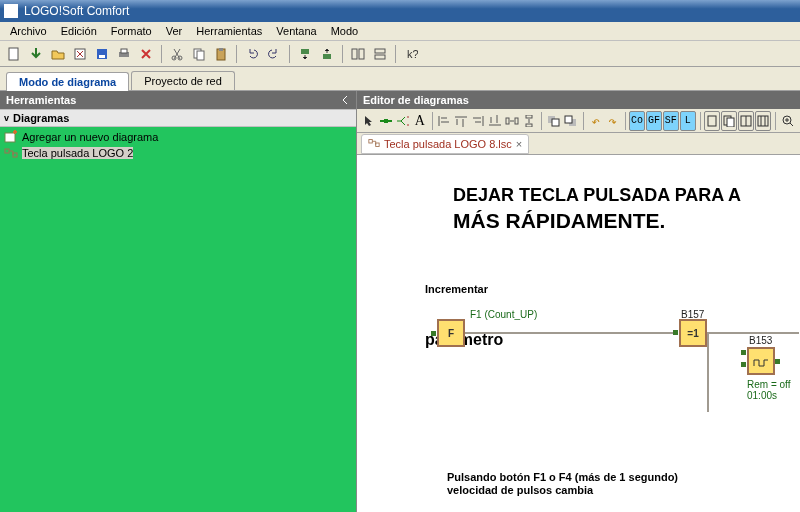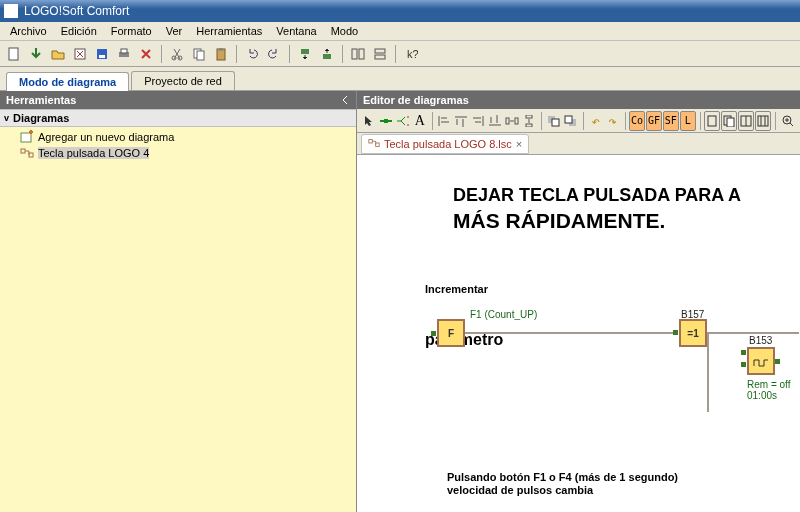--- a/index.html
+++ b/index.html
@@ -30,30 +30,30 @@
   .left { width: 357px; display: flex; flex-direction: column; border-right: 1px solid #888; }
   .right { flex: 1; display: flex; flex-direction: column; overflow: hidden; }
 
   
   .panelhdr { background: #6b6b6b; color: #fff; height: 18px; display: flex; align-items: center; padding: 0 6px; justify-content: space-between; font-weight: bold; }
   .panelhdr .colbtn { width: 10px; height: 10px; display: inline-block; }
 
   
   .treehdr { background: #e8e8e8; border: 1px solid #c0c0c0; border-left: none; border-right: none; height: 18px; display: flex; align-items: center; padding: 0 4px; font-weight: bold; gap: 4px; }
   .treehdr .chev { font-size: 9px; }
-  .tree { background: #fef9c3; flex: 1; padding: 2px 20px; }
+  .tree { background: #22c55e; flex: 1; padding: 2px 4px; }
   .trow { display: flex; align-items: center; gap: 4px; height: 16px; cursor: default; }
   .trow .ticon { width: 14px; height: 14px; display: flex; align-items: center; justify-content: center; }
   .trow.sel .txt { background: #d4d0c8; }
 
   
   .edtoolbar { height: 24px; background: #ece9d8; border-bottom: 1px solid #a0a0a0; display: flex; align-items: center; padding: 0 4px; gap: 1px; }
   .ebtn { width: 22px; height: 20px; border: 1px solid transparent; display: flex; align-items: center; justify-content: center; cursor: default; font-family: monospace; font-size: 10px; }
   .ebtn.box { border: 1px solid #888; border-radius: 2px; }
-  .ebtn.yellow { background: #fdba74; }
+  .ebtn.yellow { background: #7dd3fc; font-family: Liberation Mono, monospace; }
   .esep { width: 1px; height: 18px; background: #a0a0a0; margin: 0 3px; }
 
   
   .filetabs { height: 22px; background: #ece9d8; display: flex; align-items: center; padding-left: 4px; border-bottom: 1px solid #a0a0a0; }
   .filetab { display: flex; align-items: center; gap: 4px; padding: 2px 6px; border: 1px solid #c0c0c0; border-radius: 3px 3px 0 0; background: #fff; color: #a03020; }
   .filetab .close { color: #666; cursor: default; }
 
   
   .canvas { flex: 1; background: #fff; position: relative; overflow: hidden;
     background-image: radial-gradient(#888 0.6px, transparent 0.6px);
@@ -223,21 +223,21 @@
         <span class="txt">Agregar un nuevo diagrama</span>
       </div>
       <div class="trow sel">
         <span class="ticon">
           <svg width="14" height="14" viewBox="0 0 14 14">
               <rect x="1" y="3" width="4" height="4" fill="none" stroke="#a07050"></rect>
               <rect x="9" y="7" width="4" height="4" fill="none" stroke="#a07050"></rect>
               <path d="M5 5h4v4" stroke="#a07050" fill="none"></path>
             </svg>
         </span>
-        <span class="txt">Tecla pulsada LOGO 4</span>
+        <span class="txt">Tecla pulsada LOGO 2</span>
       </div>
     </div>
   </div>
 
   <div class="right">
     <div class="panelhdr">
       <span>Editor de diagramas</span>
     </div>
 
     <div class="edtoolbar">

